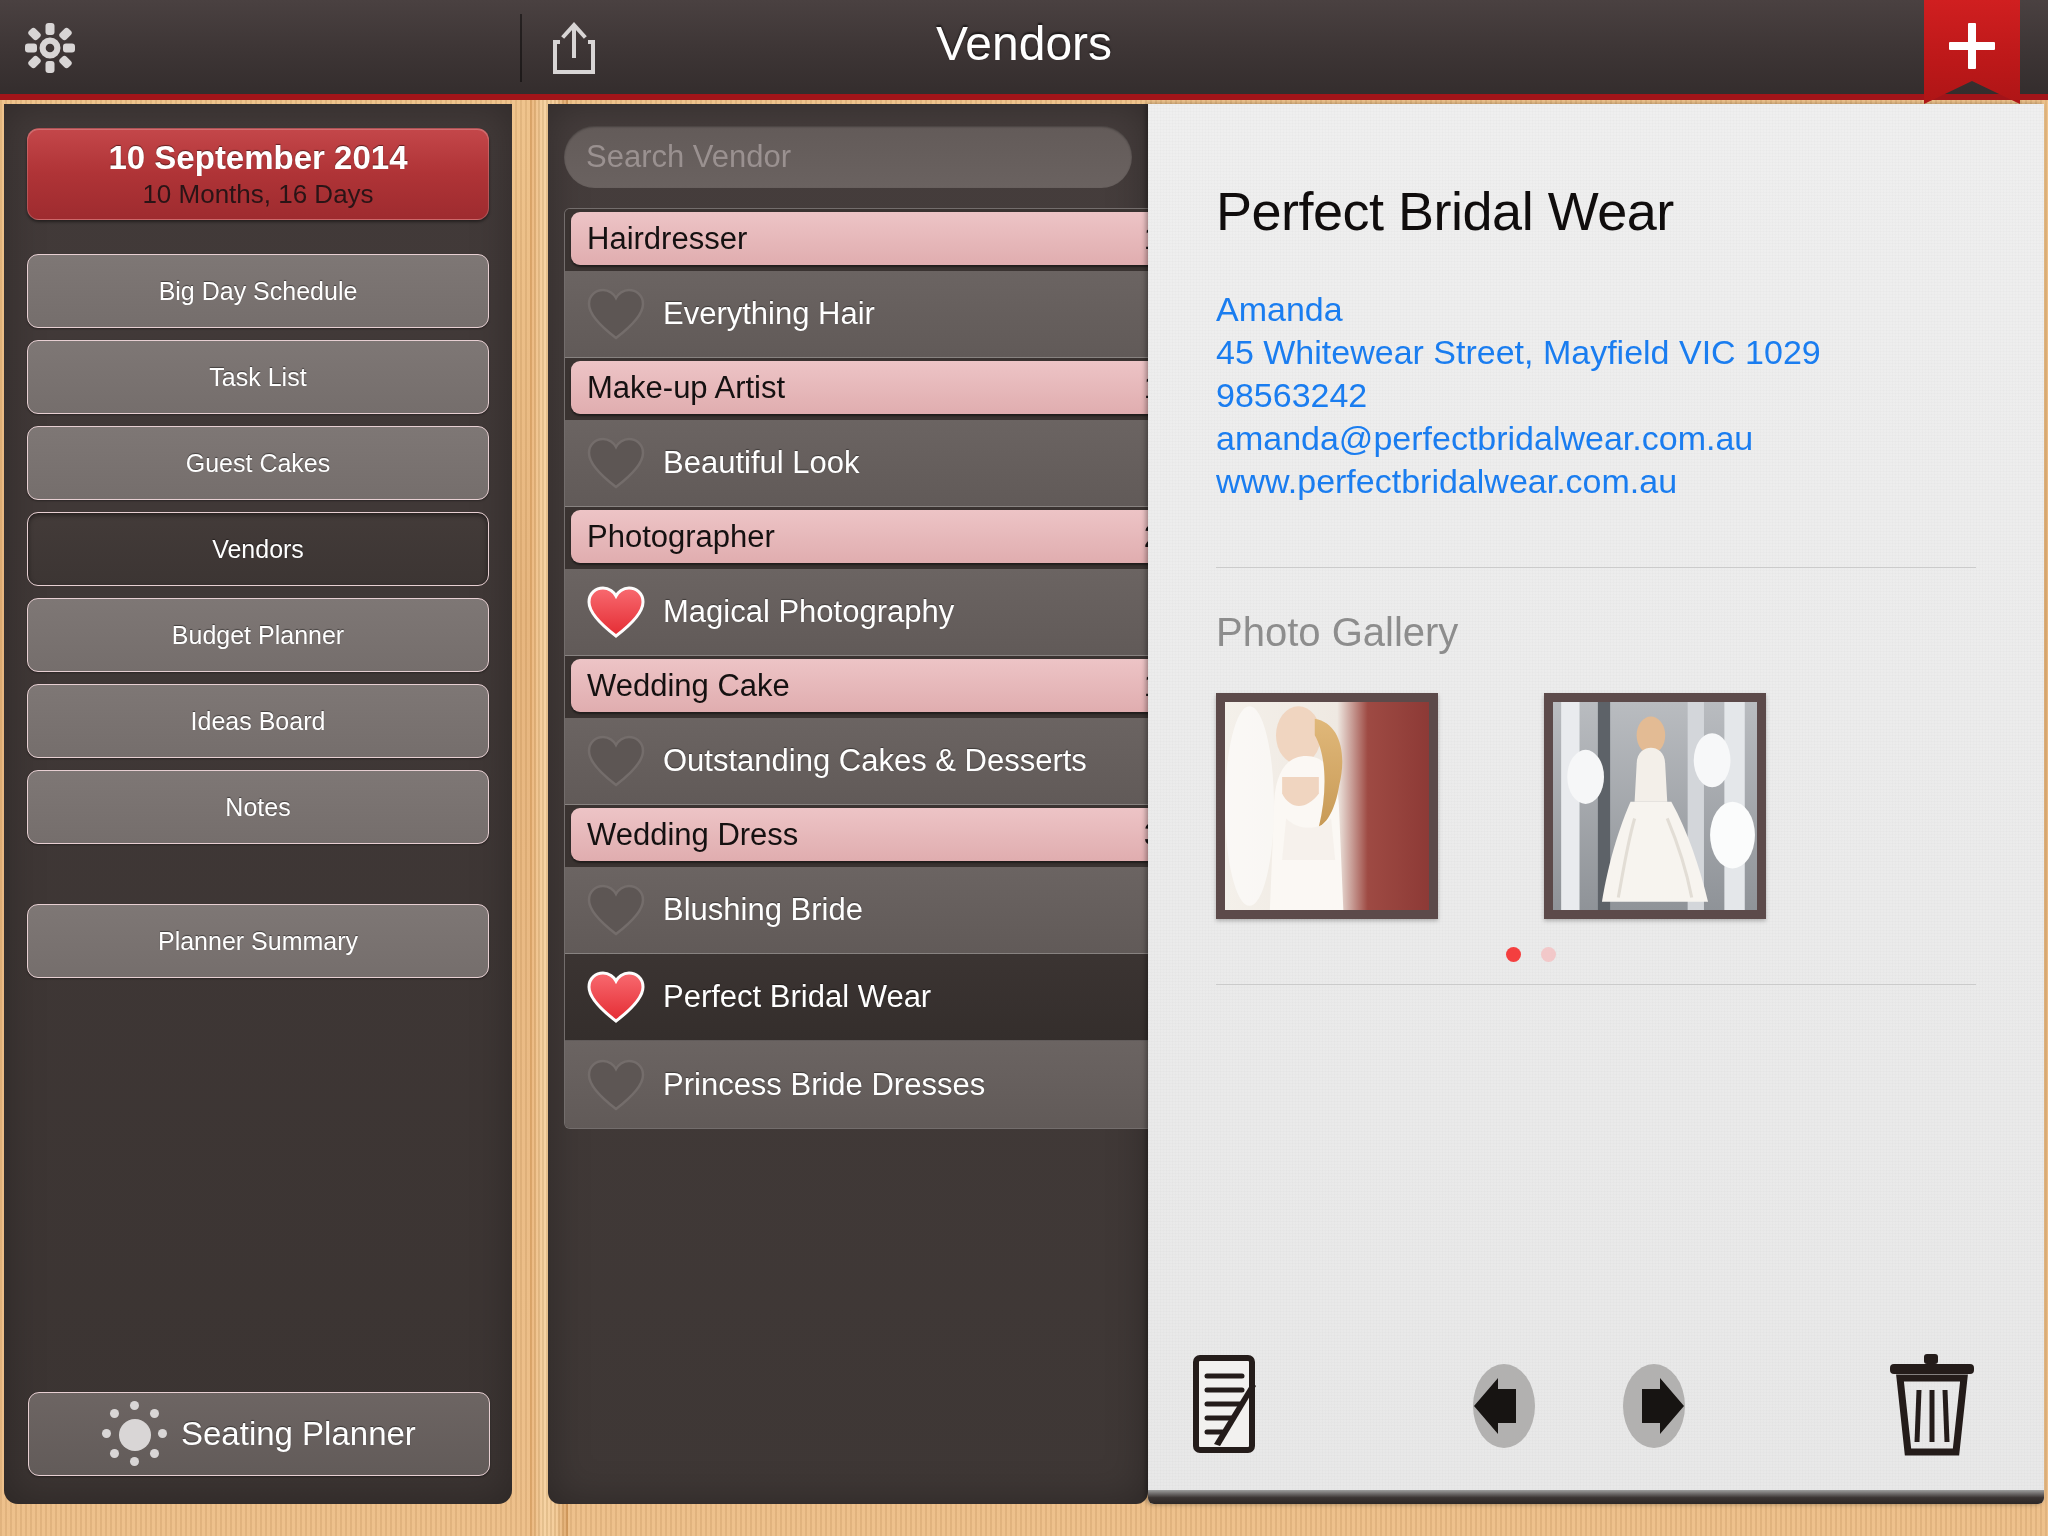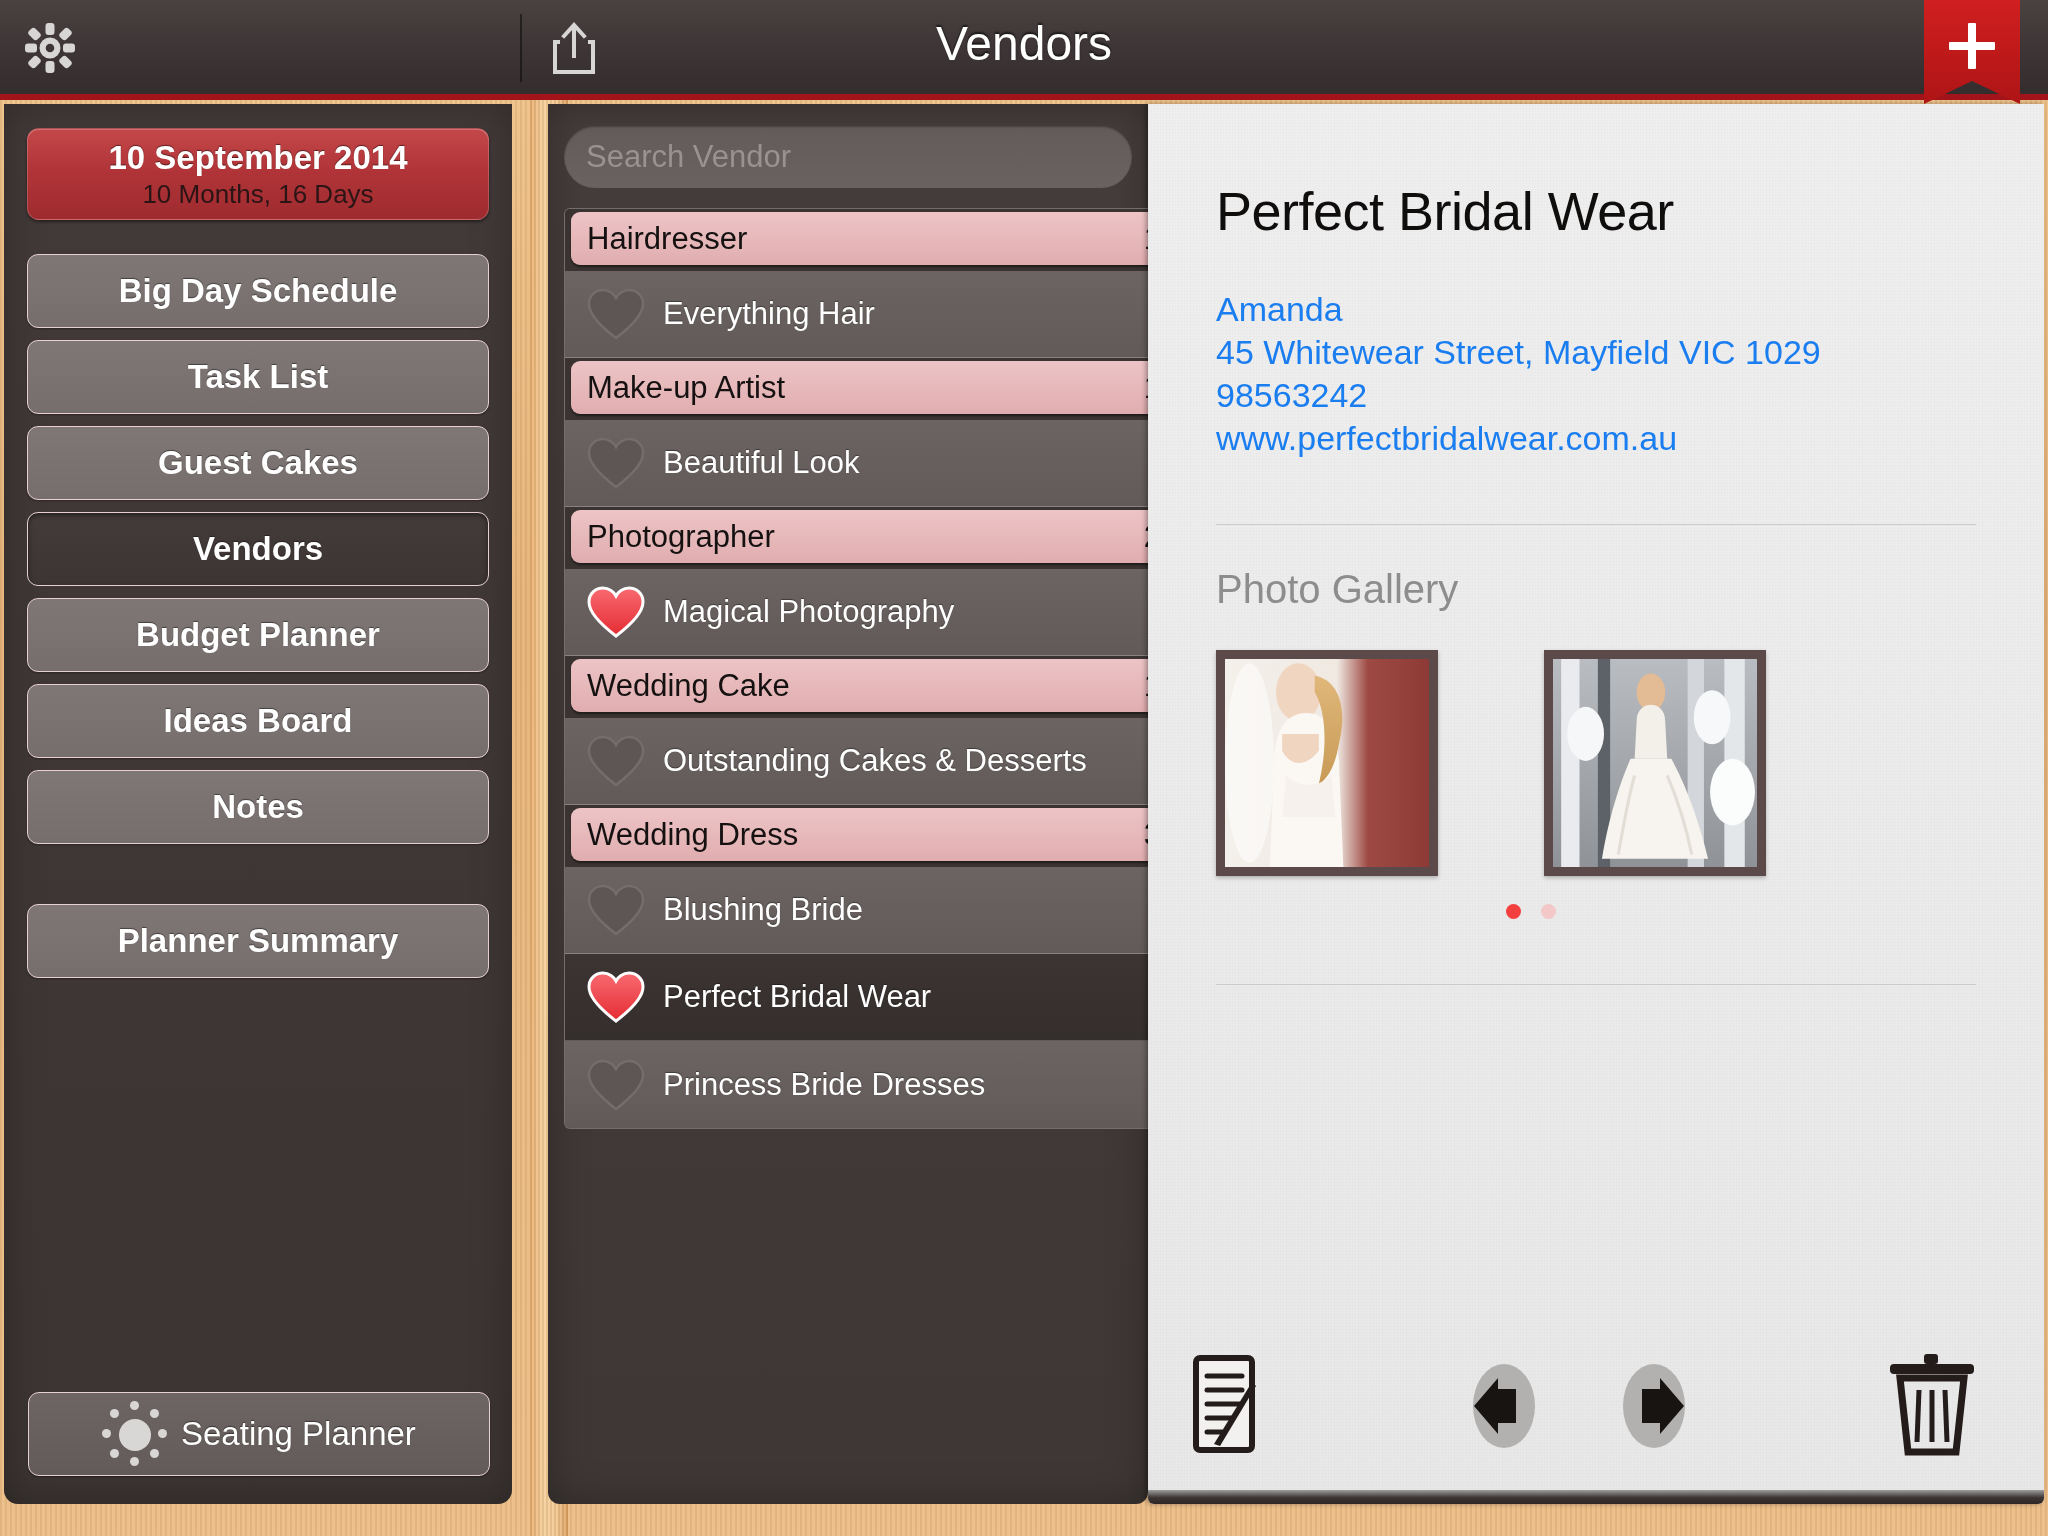--- a/index.html
+++ b/index.html
@@ -103,23 +103,22 @@
   .menu-item{
     width:462px; height:74px; margin:0 auto 12px;
     border-radius:11px;
     border:1px solid #e7cfd2;
     background:linear-gradient(180deg,#7e7775 0%,#756e6c 100%);
     display:flex; align-items:center; justify-content:center;
     cursor:pointer;
     box-shadow:0 1px 2px rgba(0,0,0,0.35);
   }
   .menu-item span{
-    color:#fff; font-size:33px;
+    color:#fff; font-size:25px;
     text-shadow:0 -1px 1px rgba(0,0,0,0.45);
-    font-weight:bold;
   }
   .menu-item.active{
     background:linear-gradient(180deg,#433b39 0%,#3c3533 100%);
     box-shadow:inset 0 2px 5px rgba(0,0,0,0.5);
   }
   .menu-gap{ height:48px; }
 
   .seating{
     position:absolute; left:24px; bottom:28px;
     width:462px; height:84px;
@@ -507,20 +506,21 @@
   </div>
 
   <div class="detail">
     <div class="detail-pad">
       <div class="vendor-title">Perfect Bridal Wear</div>
 
       <div class="contact">
         <div>Amanda</div>
         <div>45 Whitewear Street, Mayfield VIC 1029</div>
         <div>98563242</div>
+        <div>amanda@perfectbridalwear.com.au</div>
         <div>www.perfectbridalwear.com.au</div>
       </div>
 
       <div class="divider"></div>
 
       <div class="gallery-title">Photo Gallery</div>
 
       <div class="photos">
         <div class="photo">
           <svg viewBox="0 0 100 100" preserveAspectRatio="none">

